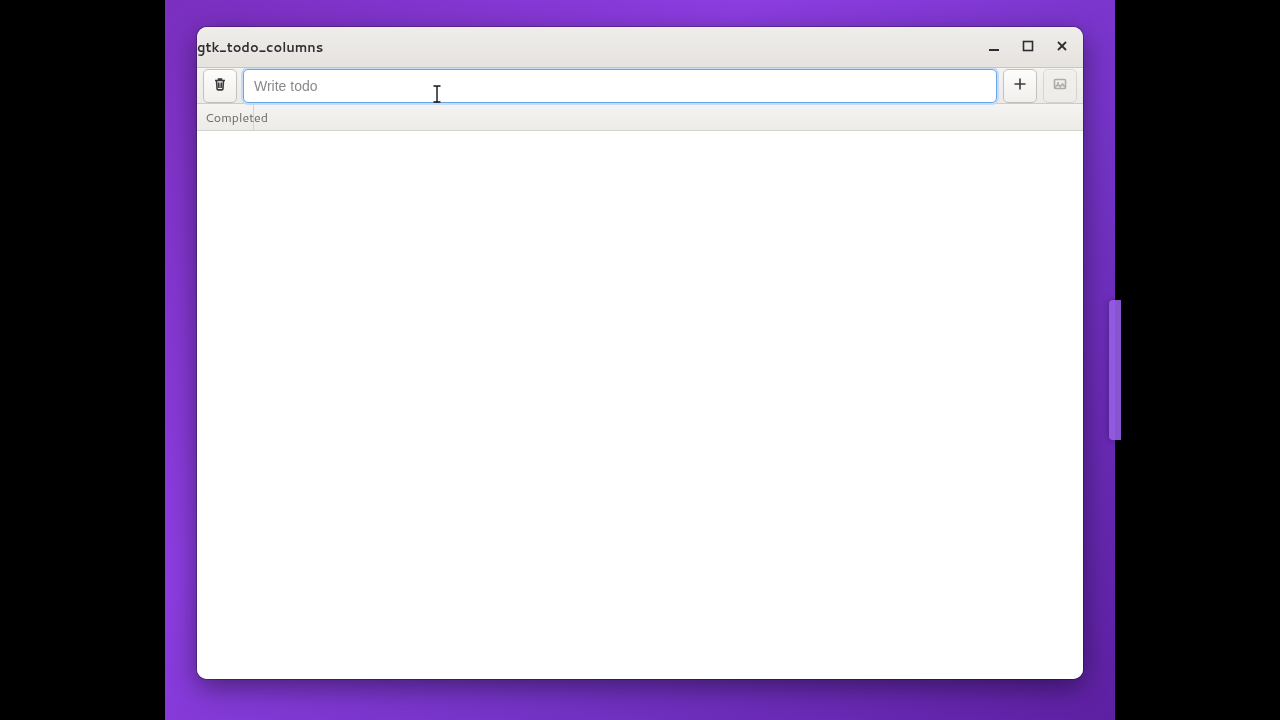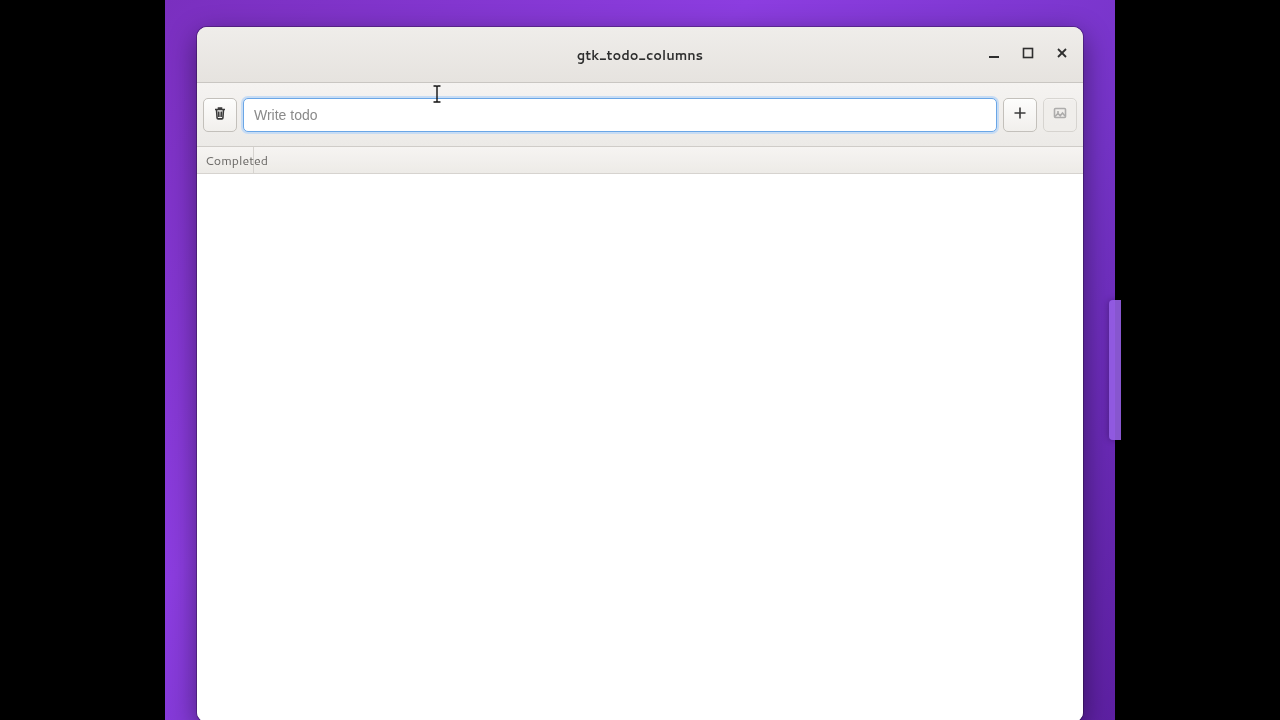--- a/index.html
+++ b/index.html
@@ -25,27 +25,27 @@
   .window {
     position: absolute;
     left: 197px; top: 27px;
     width: 886px;
     border-radius: 10px;
     box-shadow: 0 8px 28px rgba(0,0,0,.45), 0 0 0 1px rgba(0,0,0,.25);
     overflow: hidden;
     background: #faf9f8;
   }
   .titlebar {
-    height: 56px;
+    height: 41px;
     background: linear-gradient(#efedea, #e6e3df);
     border-bottom: 1px solid #c9c6c2;
     position: relative;
     display: flex;
     align-items: center;
-    justify-content: center;
+    justify-content: flex-start;
   }
   .title {
     font-size: 13px;
     font-weight: 600;
     color: #2e2e2e;
   }
   .win-controls {
     position: absolute;
     right: 6px; top: 0; bottom: 0;
     display: flex;
@@ -56,21 +56,21 @@
     width: 30px; height: 28px;
     border: none;
     background: transparent;
     border-radius: 4px;
     display: flex; align-items: center; justify-content: center;
     color: #2e2e2e;
     cursor: default;
   }
   .win-btn svg { width: 14px; height: 14px; }
   .toolbar {
-    height: 64px;
+    height: 36px;
     background: linear-gradient(#f5f3f1, #eceae7);
     border-bottom: 1px solid #cfccc8;
     display: flex;
     align-items: center;
     padding: 12px 6px;
     gap: 6px;
   }
   .tb-btn {
     width: 34px; height: 34px;
     border: 1px solid #c3c0bb;

